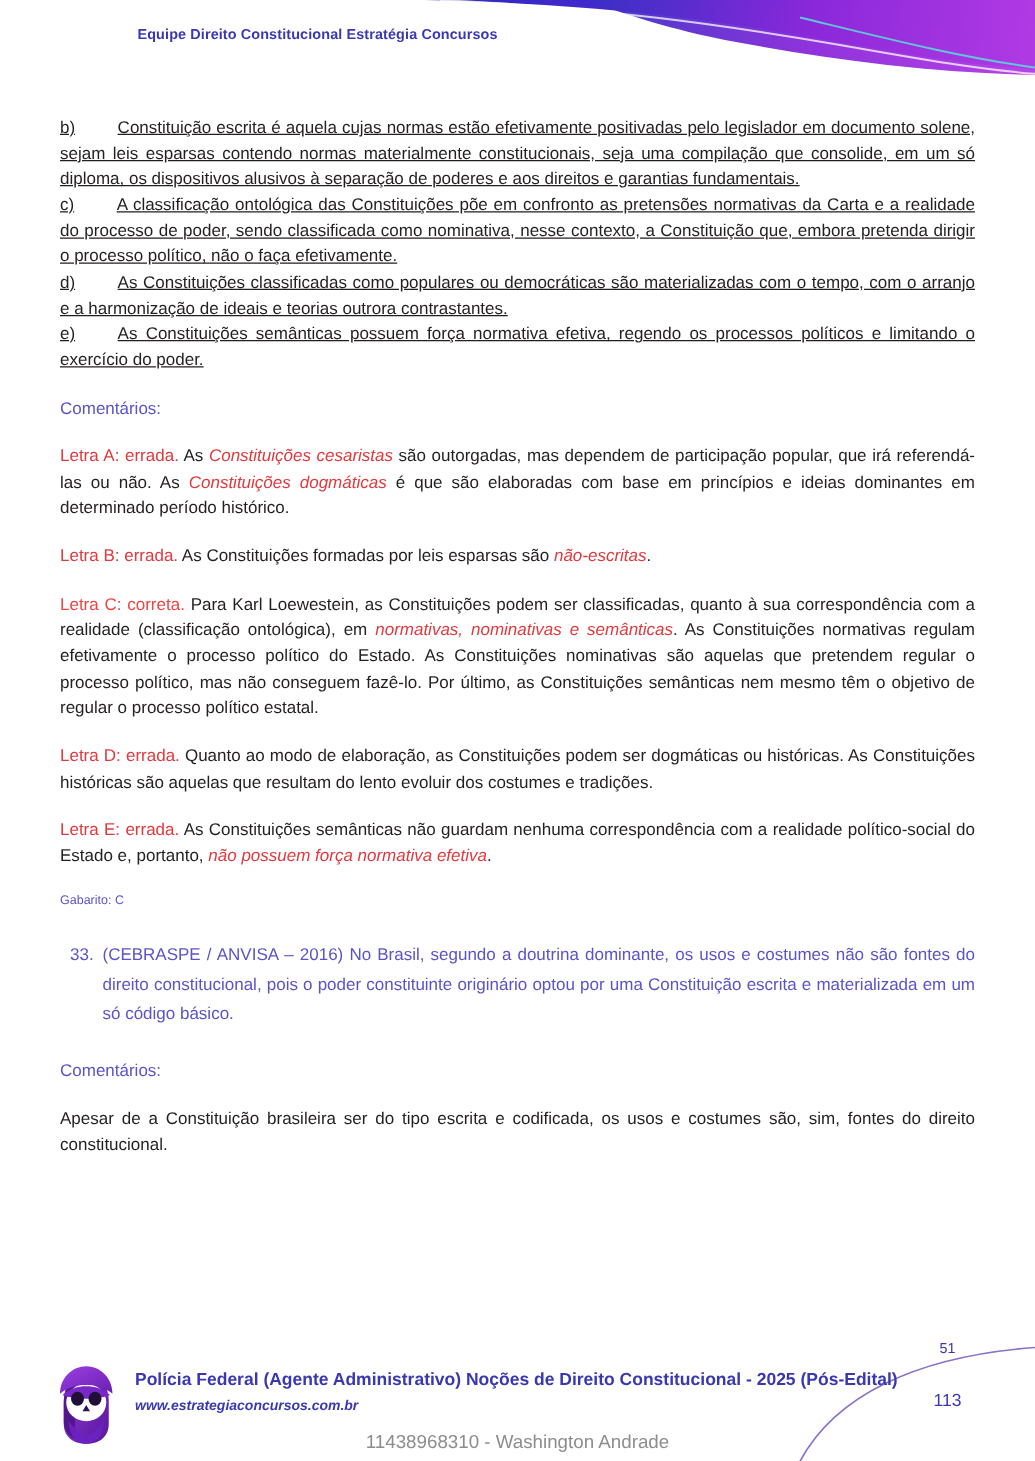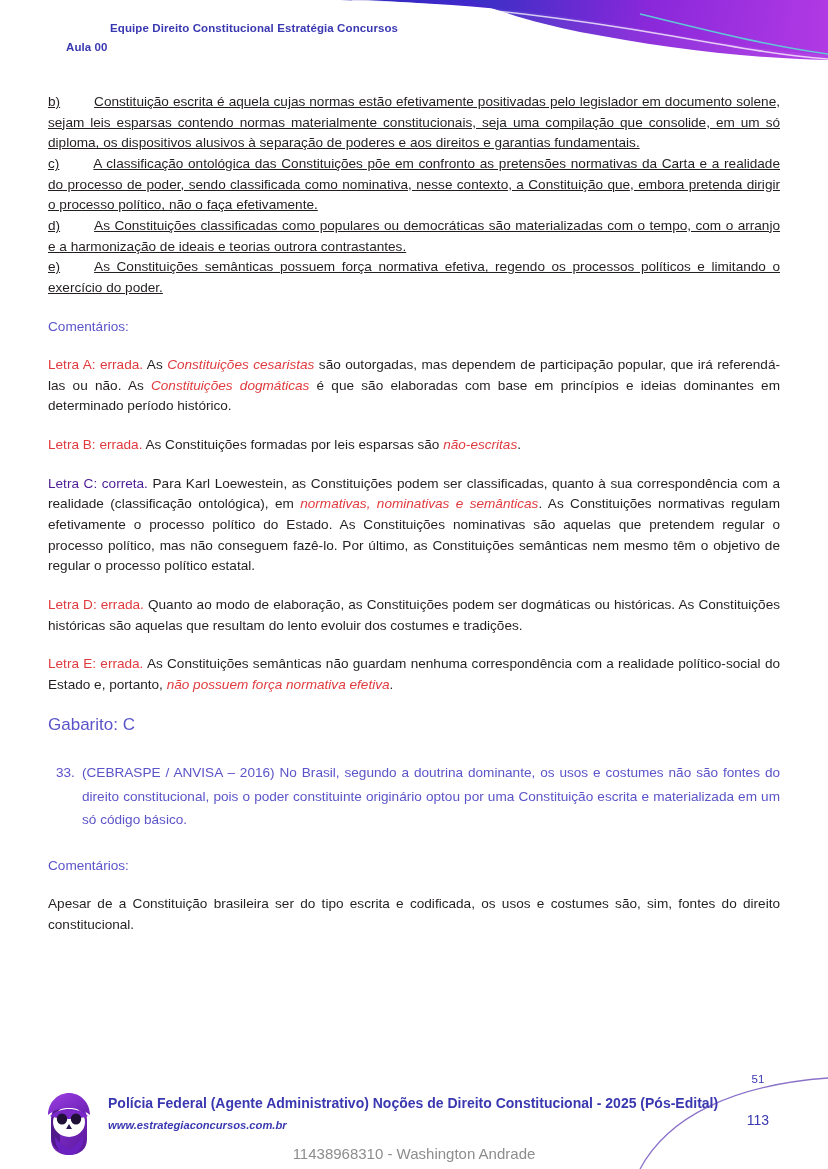--- a/index.html
+++ b/index.html
@@ -82,28 +82,28 @@
   }
 
   .letra-block {
     font-size: 13.6px;
     line-height: 1.52;
     text-align: justify;
     color: #231f20;
     margin-bottom: 18px;
   }
   .tag-red { color: #e03a3e; }
-  .tag-purple { color: #4c1d95; }
+  .tag-purple { color: #ef4444; }
   .em-red {
     color: #e03a3e;
     font-style: italic;
   }
 
   .gabarito {
-    font-size: 17px;
+    font-size: 10px;
     color: #5b54c9;
     margin: 20px 0 26px 0;
   }
 
   .question {
     display: flex;
     font-size: 13.6px;
     line-height: 1.72;
     color: #5b54c9;
     text-align: justify;
@@ -220,21 +220,20 @@
     <path d="M340,0 C470,3 560,14 648,30 C716,42 772,52 828,55 L828,0 Z" fill="url(#waveGrad)"></path>
 
     <path d="M470,0 L828,0 L828,60 C740,58 660,47 580,32 C540,24 500,12 470,0 Z" fill="url(#waveGrad2)" opacity="0.95"></path>
 
     <path d="M352,0 C480,6 580,20 672,36 C740,48 786,56 828,59" fill="none" stroke="#ffffff" stroke-width="1.6" opacity="0.75"></path>
 
     <path d="M640,14 C706,30 768,46 828,54" fill="none" stroke="#5ecfd6" stroke-width="1.6" opacity="0.95"></path>
   </svg>
   <div class="header-text">
     <div class="header-line1">Equipe Direito Constitucional Estratégia Concursos</div>
-    <div class="header-line2">Aula 00</div>
   </div>
 </div>
 
 <div class="content">
 
   <p class="body-par alt-block">
     <span class="alt-letter">b)</span><span class="alt-gap"></span><span>Constituição escrita é aquela cujas normas estão efetivamente positivadas pelo legislador em documento solene, sejam leis esparsas contendo normas materialmente constitucionais, seja uma compilação que consolide, em um só diploma, os dispositivos alusivos à separação de poderes e aos direitos e garantias fundamentais.</span>
   </p>
 
   <p class="body-par alt-block">

